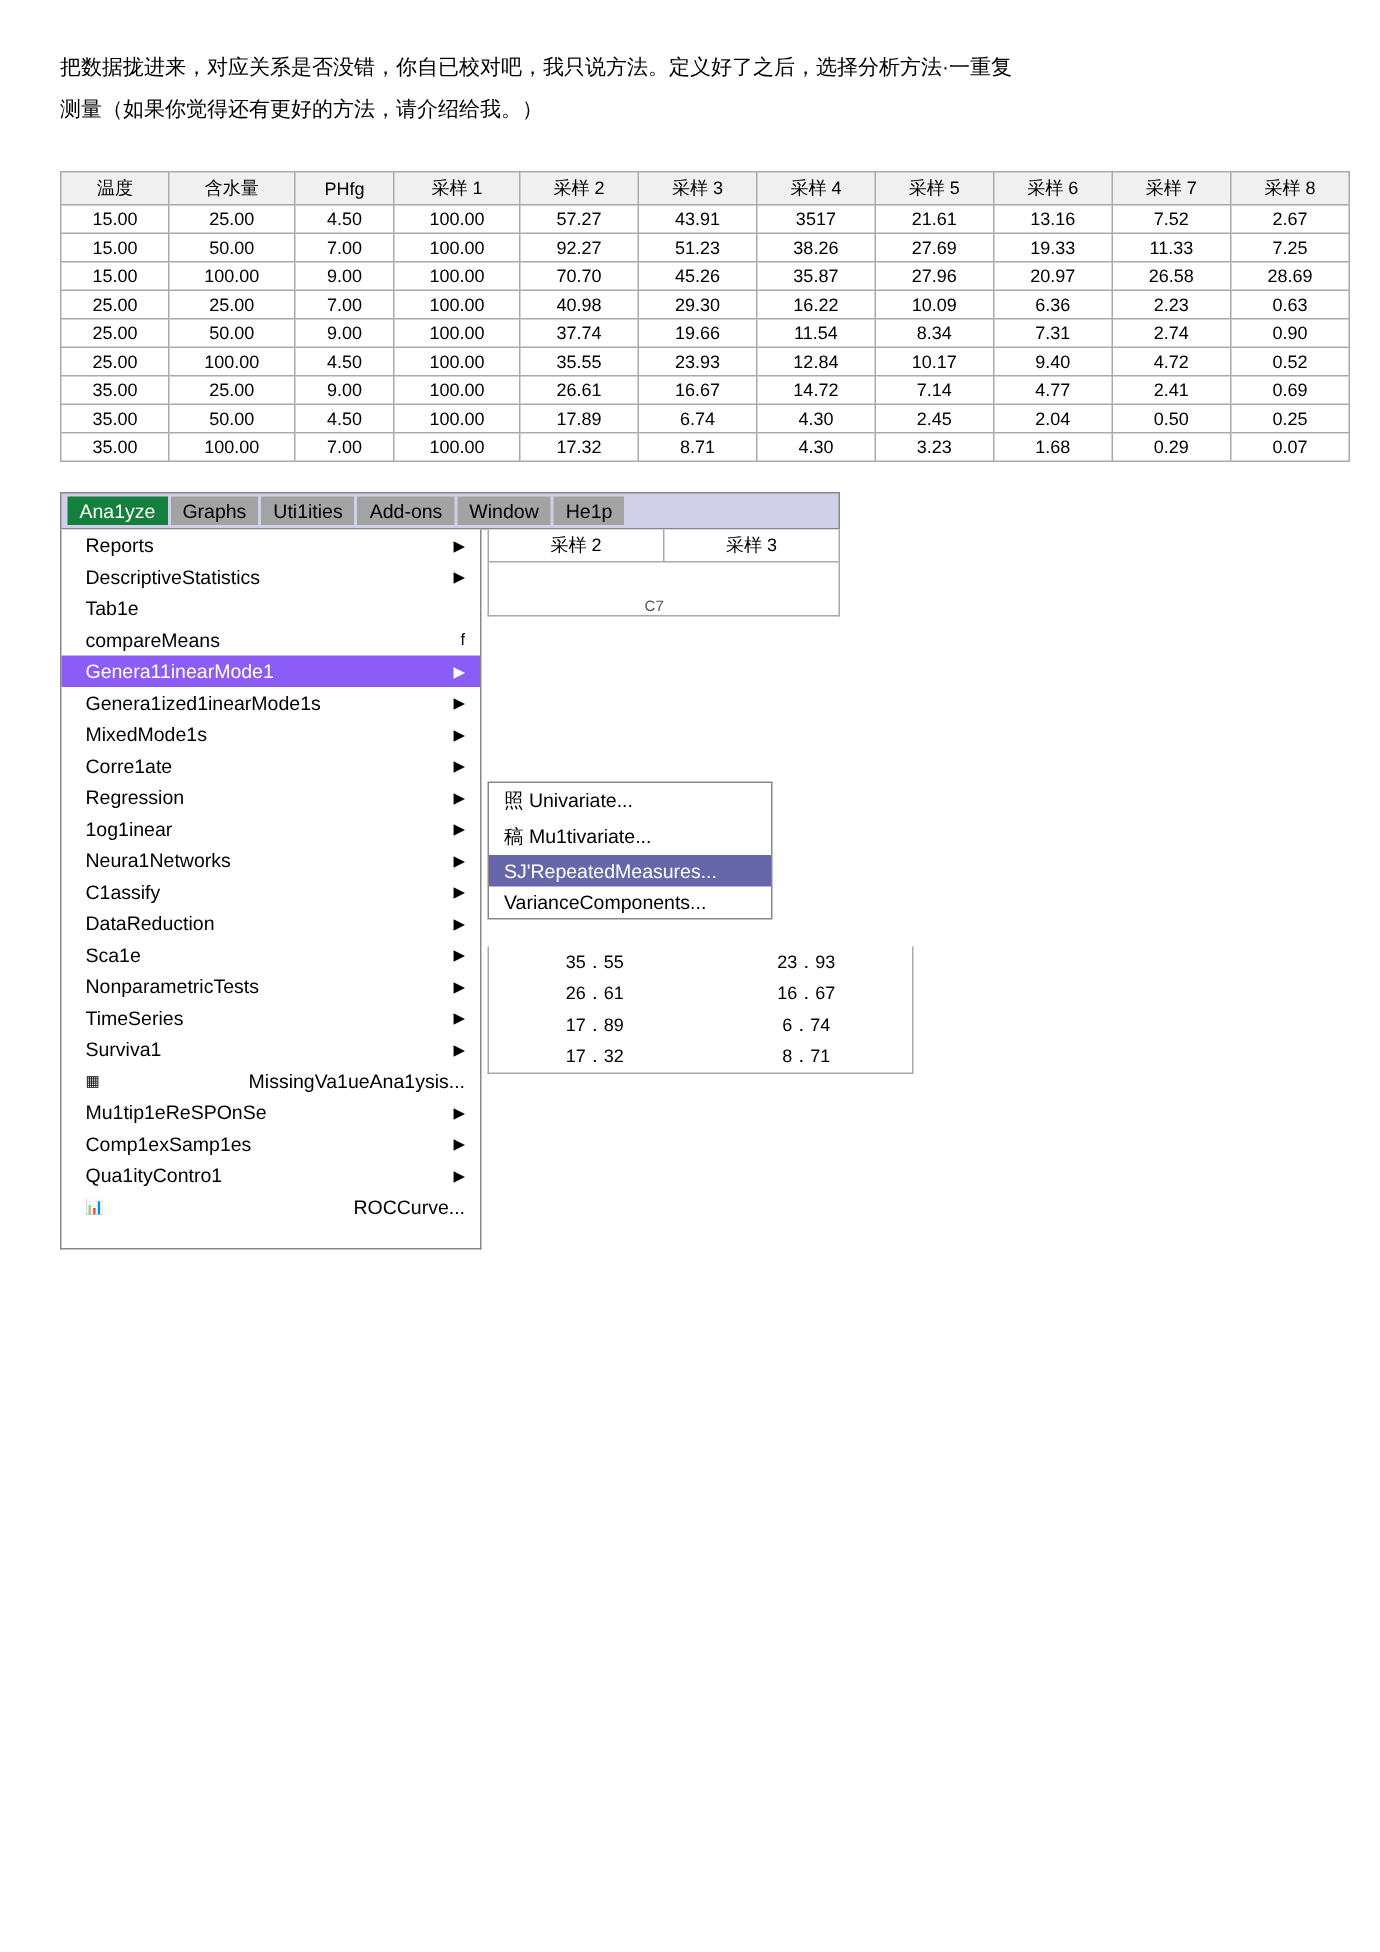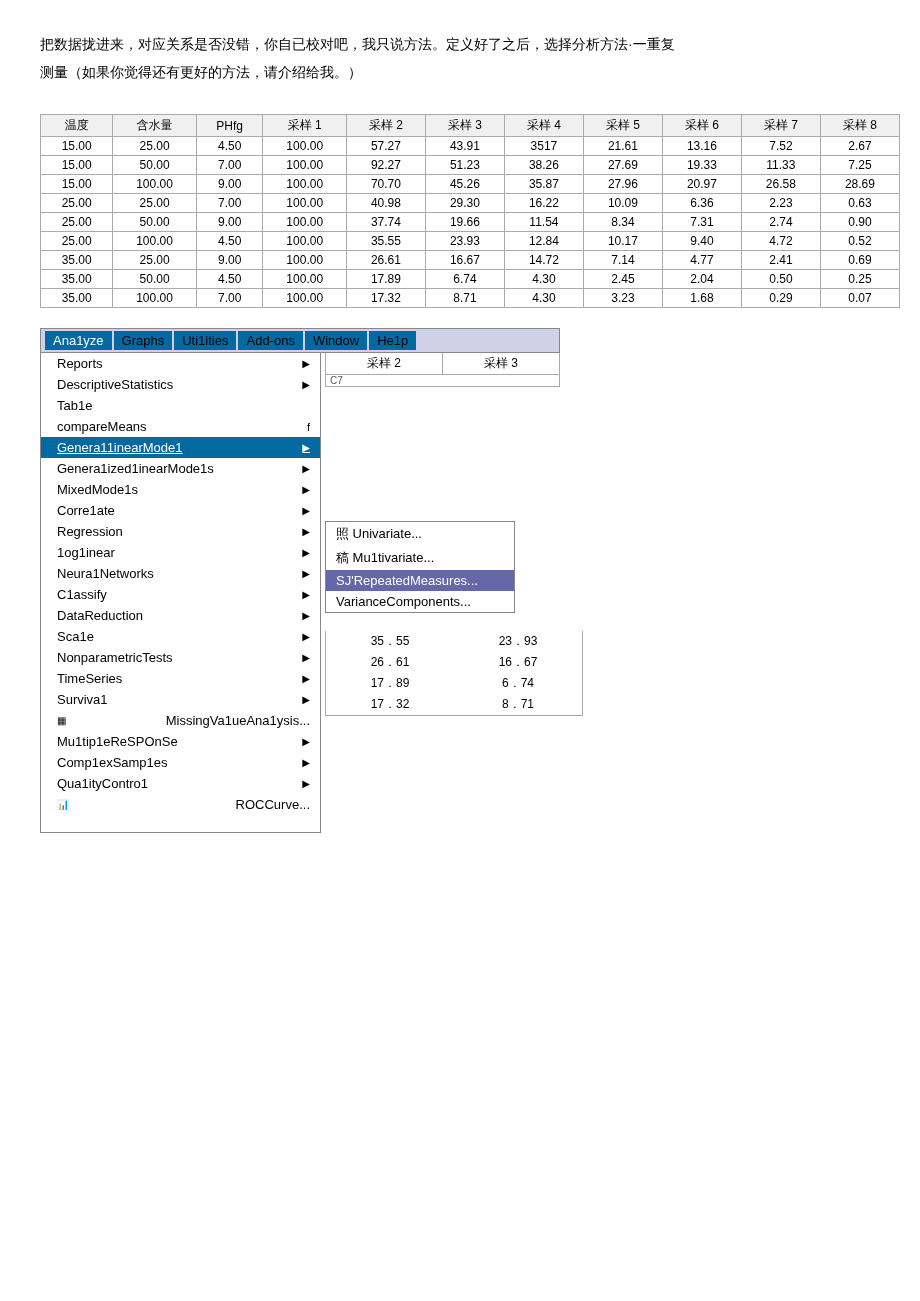--- a/index.html
+++ b/index.html
@@ -49,24 +49,24 @@
     .menu-bar {
       display: flex;
       background: #d0d0e8;
       border: 1px solid #888;
       padding: 2px 4px;
       gap: 2px;
     }
     .menu-bar-item {
       padding: 2px 8px;
       cursor: pointer;
-      background: #0369a1;
+      background: #a3a3a3;
     }
     .menu-bar-item.active {
-      background: #0369a1;
+      background: #15803d;
       color: #fff;
     }
 
     
     .dropdown-panel {
       display: flex;
       position: relative;
     }
 
     
@@ -80,23 +80,22 @@
 
     .menu-item {
       display: flex;
       align-items: center;
       justify-content: space-between;
       padding: 3px 10px 3px 16px;
       cursor: pointer;
       white-space: nowrap;
     }
     .menu-item.highlighted {
-      background: #0369a1;
+      background: #8b5cf6;
       color: #fff;
-      text-decoration: underline;
     }
     .menu-item .arrow {
       font-size: 10px;
       margin-left: 8px;
     }
     .menu-item .icon-prefix {
       font-size: 10px;
       margin-right: 4px;
       min-width: 14px;
     }
@@ -146,21 +145,21 @@
     }
     .data-preview-col:last-child {
       border-right: none;
     }
 
     
     .data-rows {
       position: absolute;
       left: 285px;
       top: 278px;
-      width: 258px;
+      width: 284px;
       border-left: 1px solid #aaa;
       border-right: 1px solid #aaa;
       border-bottom: 1px solid #aaa;
       background: #fff;
     }
     .data-row {
       display: flex;
       padding: 1px 0;
     }
     .data-cell {
@@ -421,21 +420,21 @@
     <div class="data-preview" style="top:0; left:285px; width:235px; z-index:5;">
       <div class="data-preview-header">
         <div class="data-preview-col">
           采样 2
         </div>
         <div class="data-preview-col">
           采样 3
         </div>
       </div>
       <div style="display:flex; font-size:10px; color:#555; padding: 0 4px;">
-        <div style="flex:1; ">C7</div>
+        <div style="flex:1; text-align:right;margin-top:24px;">C7</div>
         <div style="flex:1;"></div>
       </div>
     </div>
 
     <div class="submenu-1">
       <div class="submenu-item">
         <span>照 Univariate...</span>
       </div>
       <div class="submenu-item">
         <span>稿 Mu1tivariate...</span>

